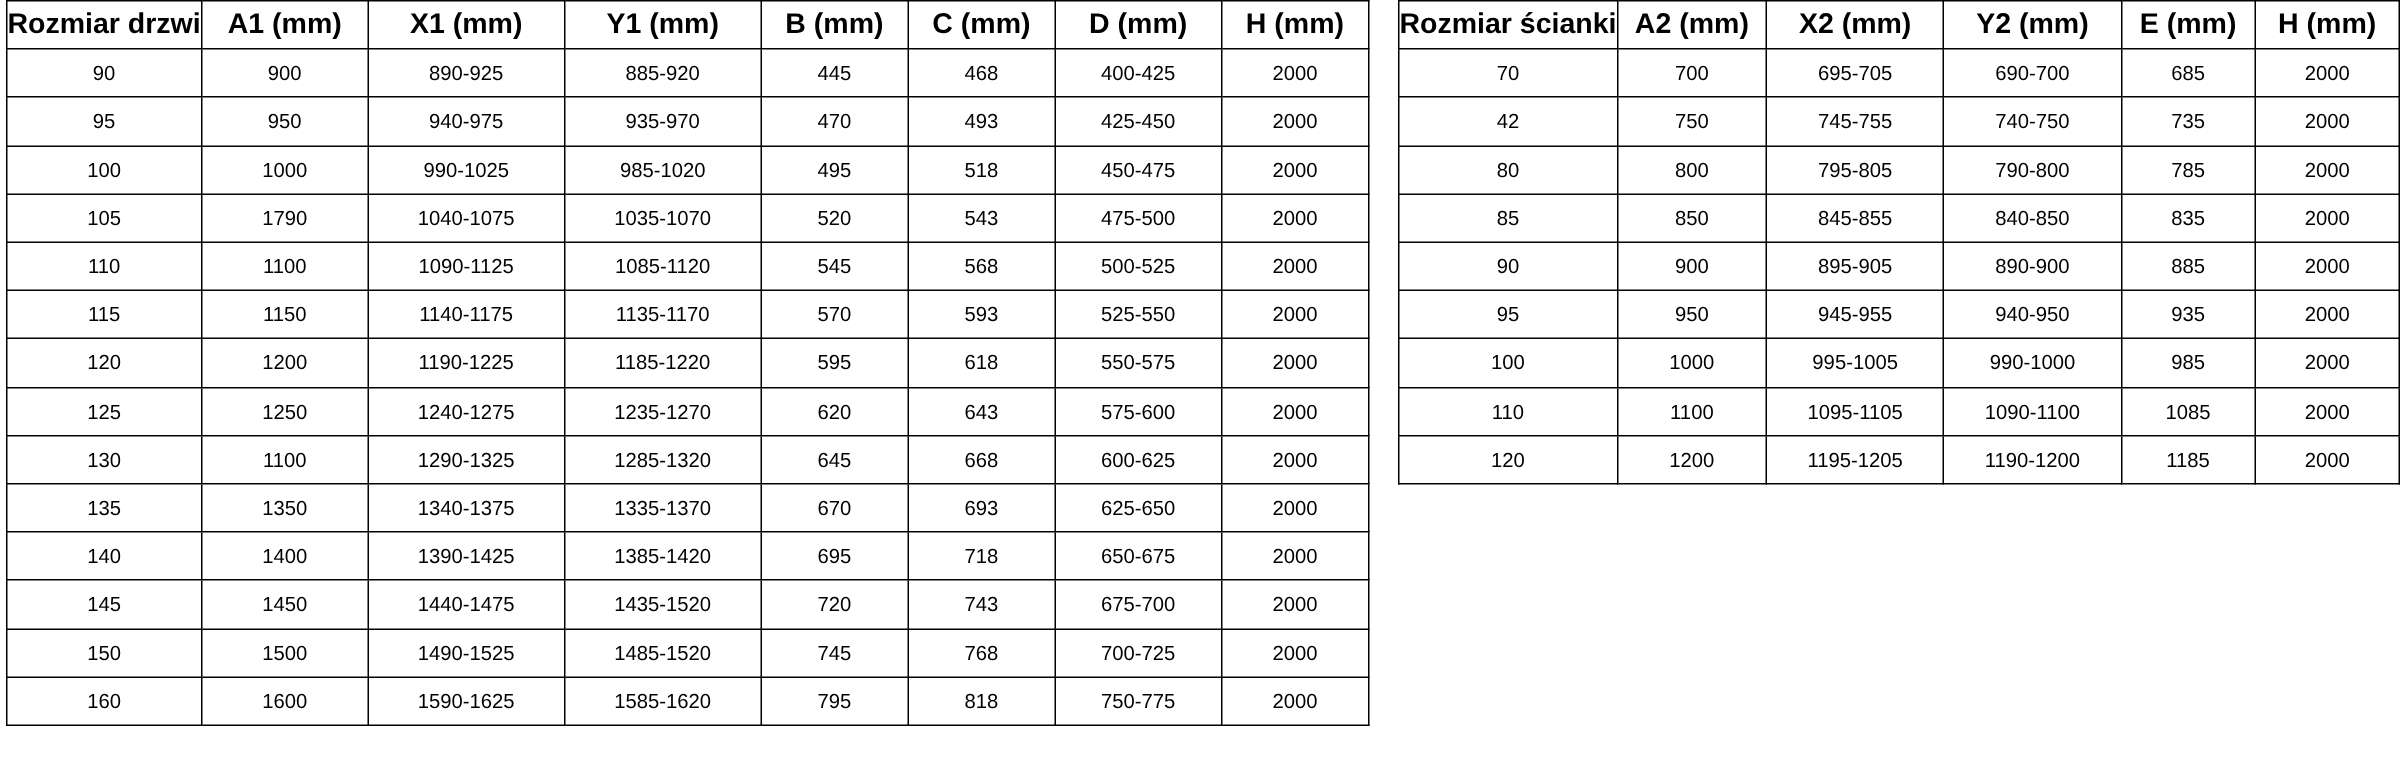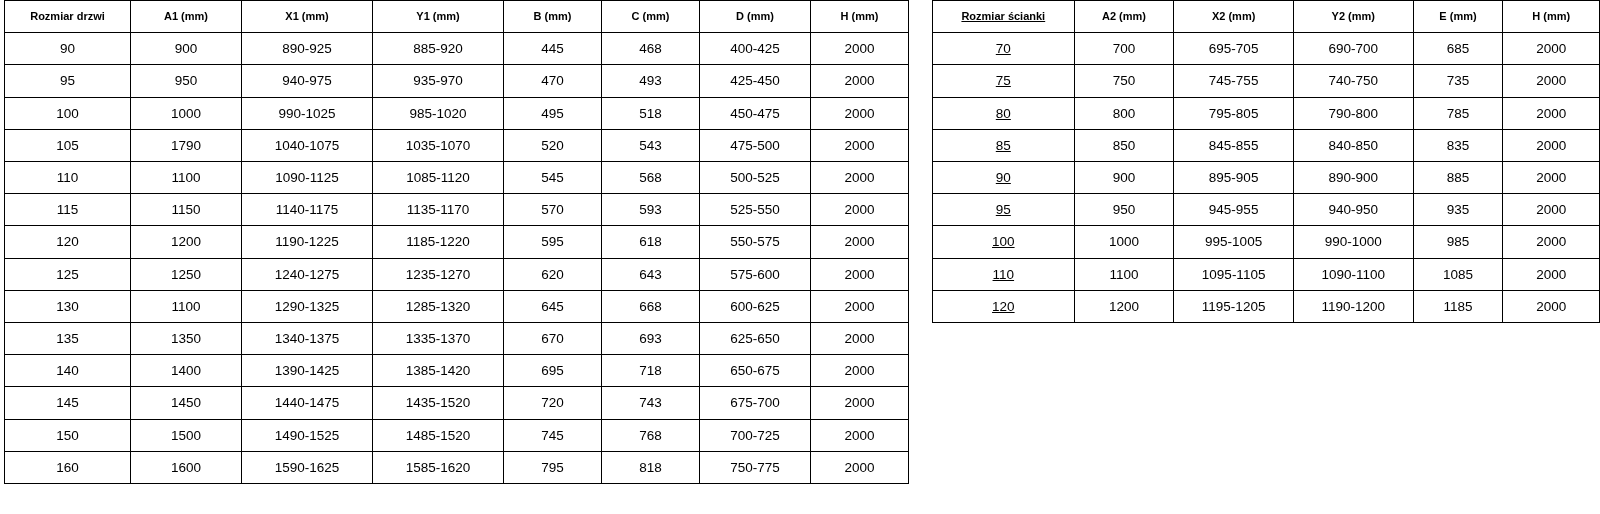--- a/index.html
+++ b/index.html
@@ -35,38 +35,38 @@
     text-align: center;
     vertical-align: middle;
     font-size: 13.5px;
     padding: 0;
     height: 31.2px;
     line-height: 31.2px;
     white-space: nowrap;
   }
   table th {
     font-weight: bold;
-    font-size: 11px;
+    font-size: 19px;
   }
   table td {
     font-weight: normal;
   }
 
   
   #doors-table th:nth-child(1), #doors-table td:nth-child(1) { width: 125px; }
   #doors-table th:nth-child(2), #doors-table td:nth-child(2) { width: 110px; }
   #doors-table th:nth-child(3), #doors-table td:nth-child(3) { width: 130px; }
   #doors-table th:nth-child(4), #doors-table td:nth-child(4) { width: 130px; }
   #doors-table th:nth-child(5), #doors-table td:nth-child(5) { width: 97px; }
   #doors-table th:nth-child(6), #doors-table td:nth-child(6) { width: 97px; }
   #doors-table th:nth-child(7), #doors-table td:nth-child(7) { width: 110px; }
   #doors-table th:nth-child(8), #doors-table td:nth-child(8) { width: 97px; }
 
   
-  #walls-table th:nth-child(1), #walls-table td:nth-child(1) { width: 142px; text-decoration: underline; }
+  #walls-table th:nth-child(1), #walls-table td:nth-child(1) { width: 142px; }
   #walls-table th:nth-child(2), #walls-table td:nth-child(2) { width: 100px; }
   #walls-table th:nth-child(3), #walls-table td:nth-child(3) { width: 120px; border-radius: 11px; }
   #walls-table th:nth-child(4), #walls-table td:nth-child(4) { width: 120px; margin-top: 32px; }
   #walls-table th:nth-child(5), #walls-table td:nth-child(5) { width: 90px; border-radius: 10px; }
   #walls-table th:nth-child(6), #walls-table td:nth-child(6) { width: 97px; }
 </style>
 </head>
 <body>
 
 <div class="page">
@@ -245,21 +245,21 @@
       <tbody>
           <tr>
             <td>70</td>
             <td>700</td>
             <td>695-705</td>
             <td>690-700</td>
             <td>685</td>
             <td>2000</td>
           </tr>
           <tr>
-            <td>75</td>
+            <td>42</td>
             <td>750</td>
             <td>745-755</td>
             <td>740-750</td>
             <td>735</td>
             <td>2000</td>
           </tr>
           <tr>
             <td>80</td>
             <td>800</td>
             <td>795-805</td>

